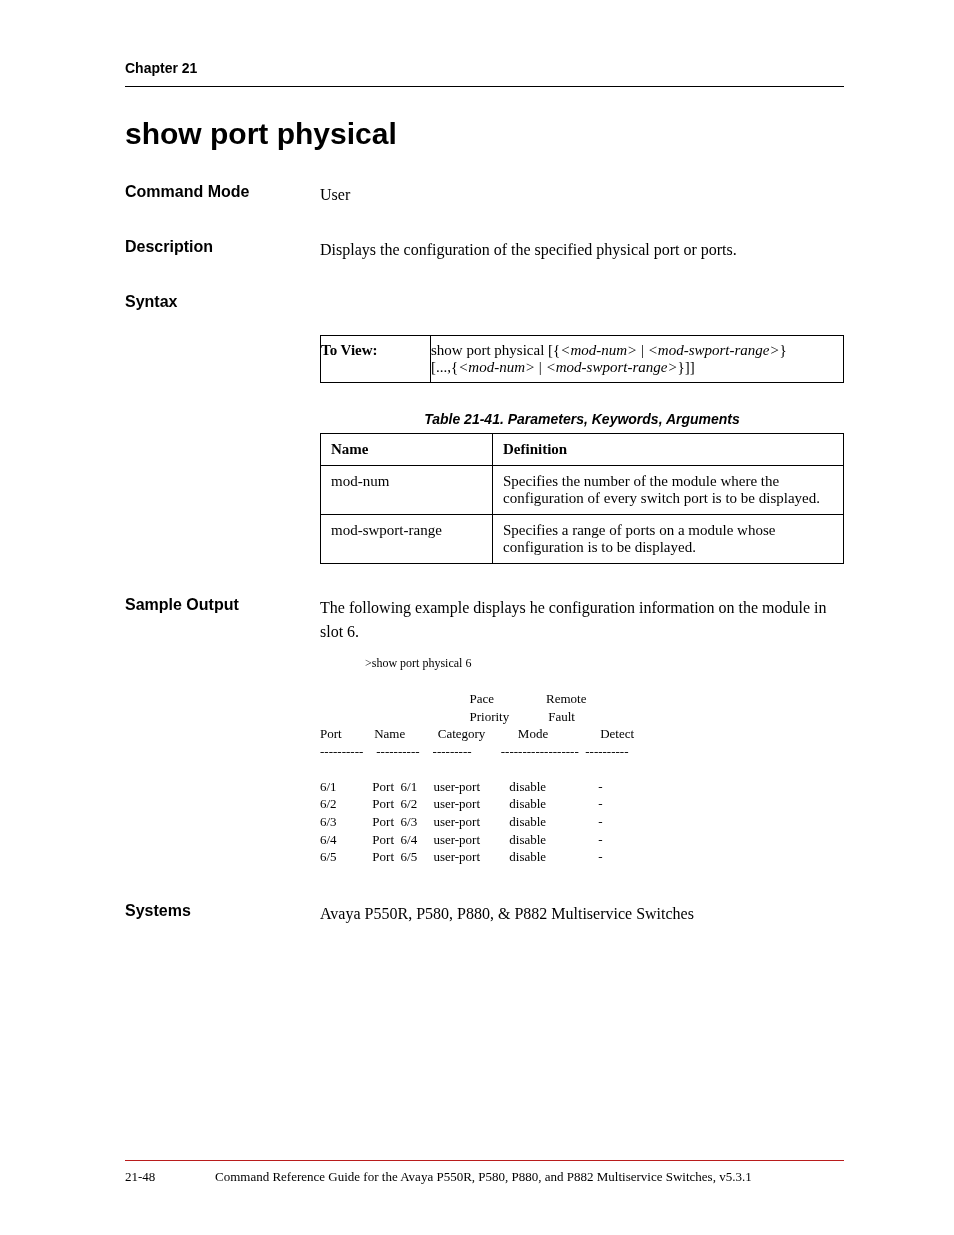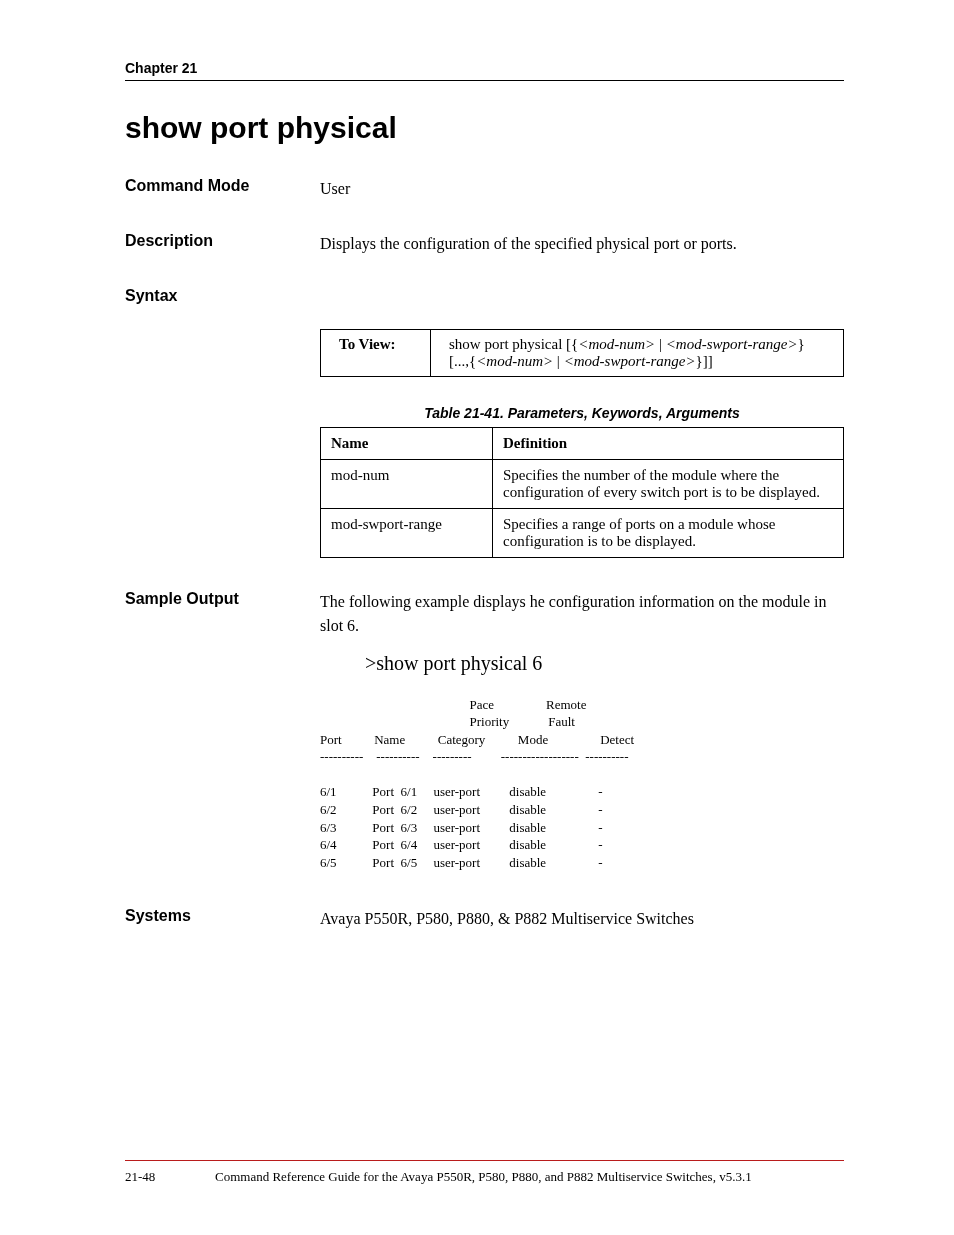--- a/index.html
+++ b/index.html
@@ -9,21 +9,21 @@
       color: #000;
       width: 954px;
       height: 1235px;
       position: relative;
       padding: 60px 110px 50px 125px;
     }
     .chapter-header {
       font-family: Verdana, Arial, sans-serif;
       font-weight: bold;
       font-size: 14px;
-      padding-bottom: 4px;
+      padding-bottom: 10px;
       border-bottom: 1px solid #000;
       margin-bottom: 30px;
     }
     h1 {
       font-family: Verdana, Arial, sans-serif;
       font-weight: bold;
       font-size: 30px;
       margin-bottom: 28px;
     }
     .section-row {
@@ -45,21 +45,21 @@
       line-height: 1.45;
     }
     .syntax-table {
       border-collapse: collapse;
       width: 100%;
       margin-top: 4px;
       margin-bottom: 28px;
     }
     .syntax-table td {
       border: 1px solid #000;
-      padding: 6px 18px;
+      padding: 6px 0;
       vertical-align: top;
       font-size: 15px;
     }
     .syntax-table .label-cell {
       font-weight: bold;
       width: 110px;
       white-space: nowrap;
     }
     .italic-arg { font-style: italic; }
     .table-caption {
@@ -82,21 +82,21 @@
       text-align: left;
       font-size: 15px;
     }
     .param-table th {
       font-weight: bold;
     }
     .param-table td:first-child { width: 172px; }
     .cmd-example {
       margin-top: 12px;
       margin-left: 45px;
-      font-size: 20px;
+      font-size: 12px;
       margin-bottom: 18px;
     }
     .output-listing {
       font-family: Georgia, 'Times New Roman', serif;
       font-size: 13px;
       white-space: pre;
       line-height: 1.35;
       margin-left: 0;
     }
     .footer {

